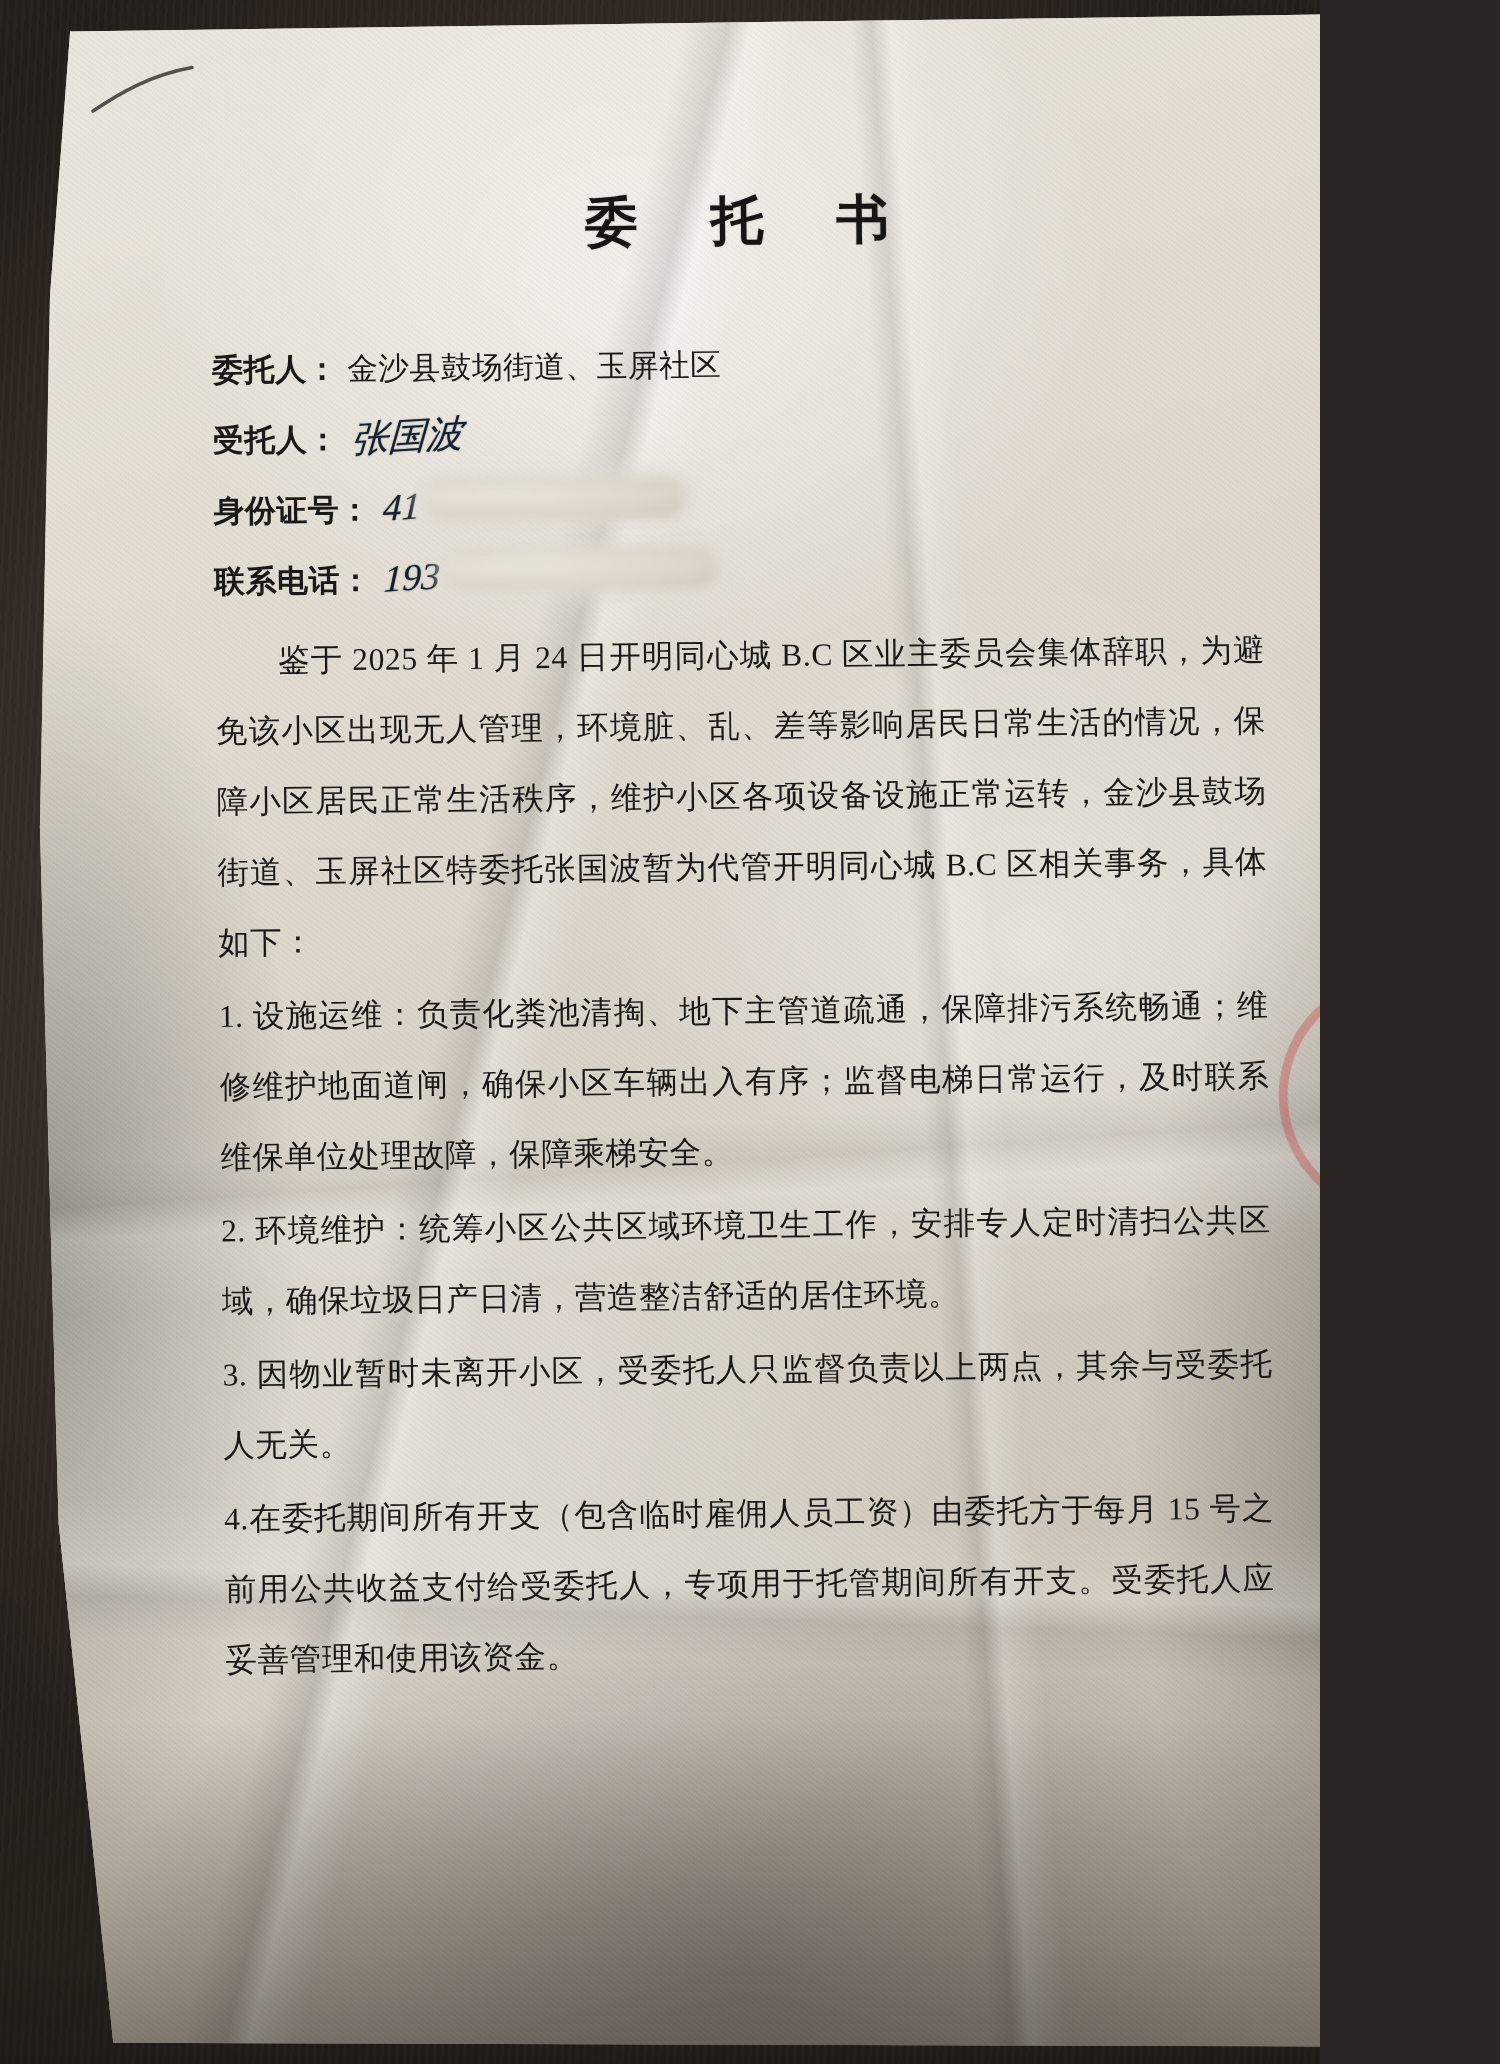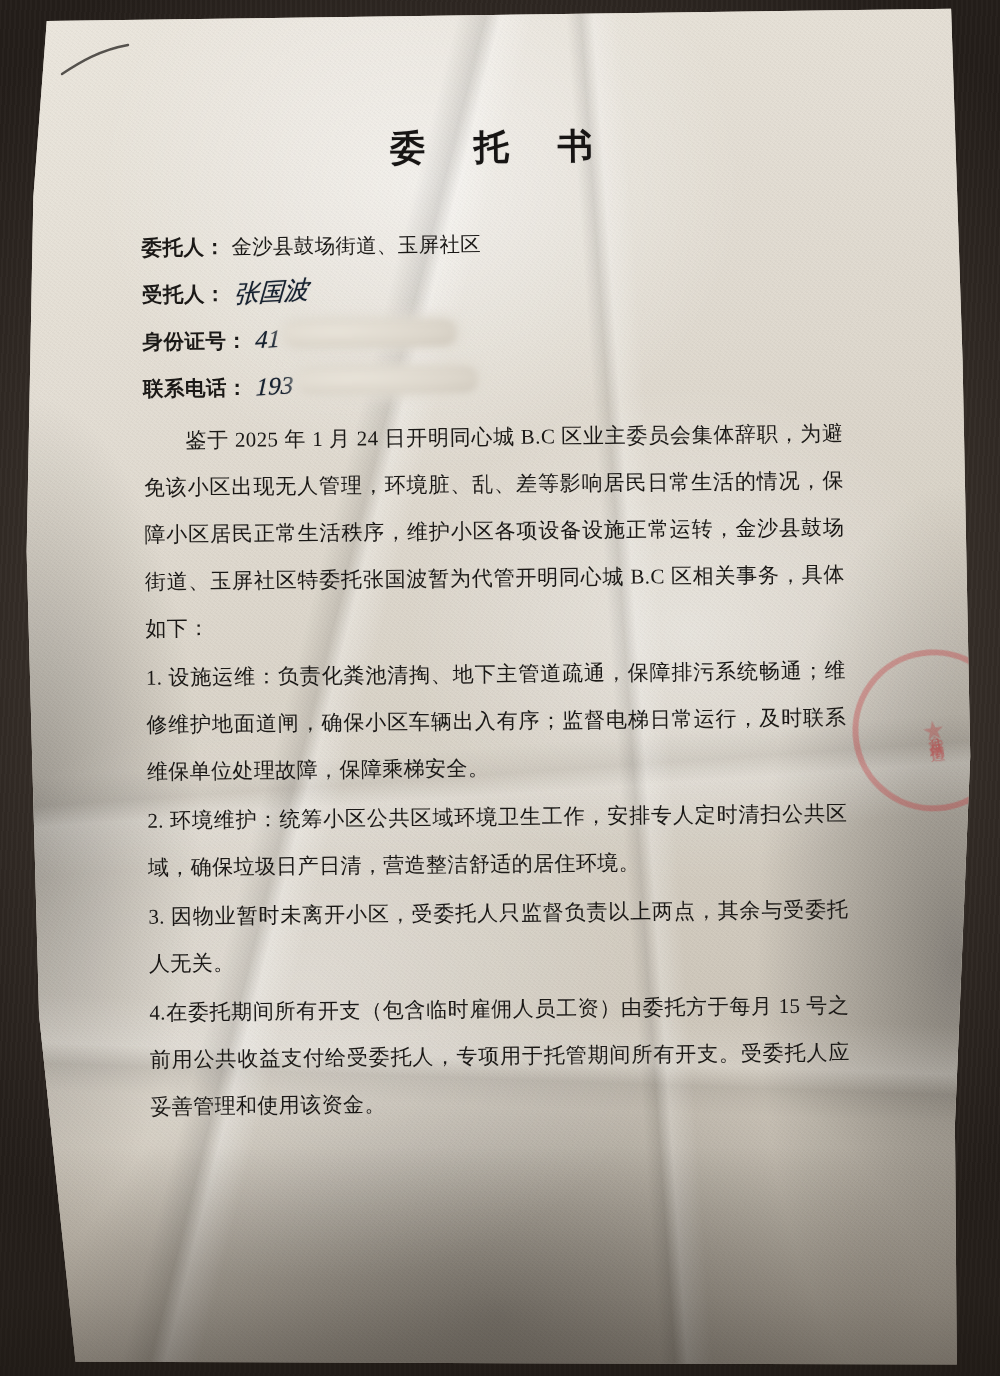--- a/index.html
+++ b/index.html
@@ -9,21 +9,21 @@
   }
   body {
     width: 1000px;
     height: 1376px;
     overflow: hidden;
     font-family: "Liberation Sans", sans-serif;
   }
 
   #photo {
     position: relative;
-    width: 1000px;
+    width: 880px;
     height: 1376px;
     background: #3a332e;
     overflow: hidden;
   }
 
   
   #desk {
     position: absolute;
     inset: 0;
     background:

